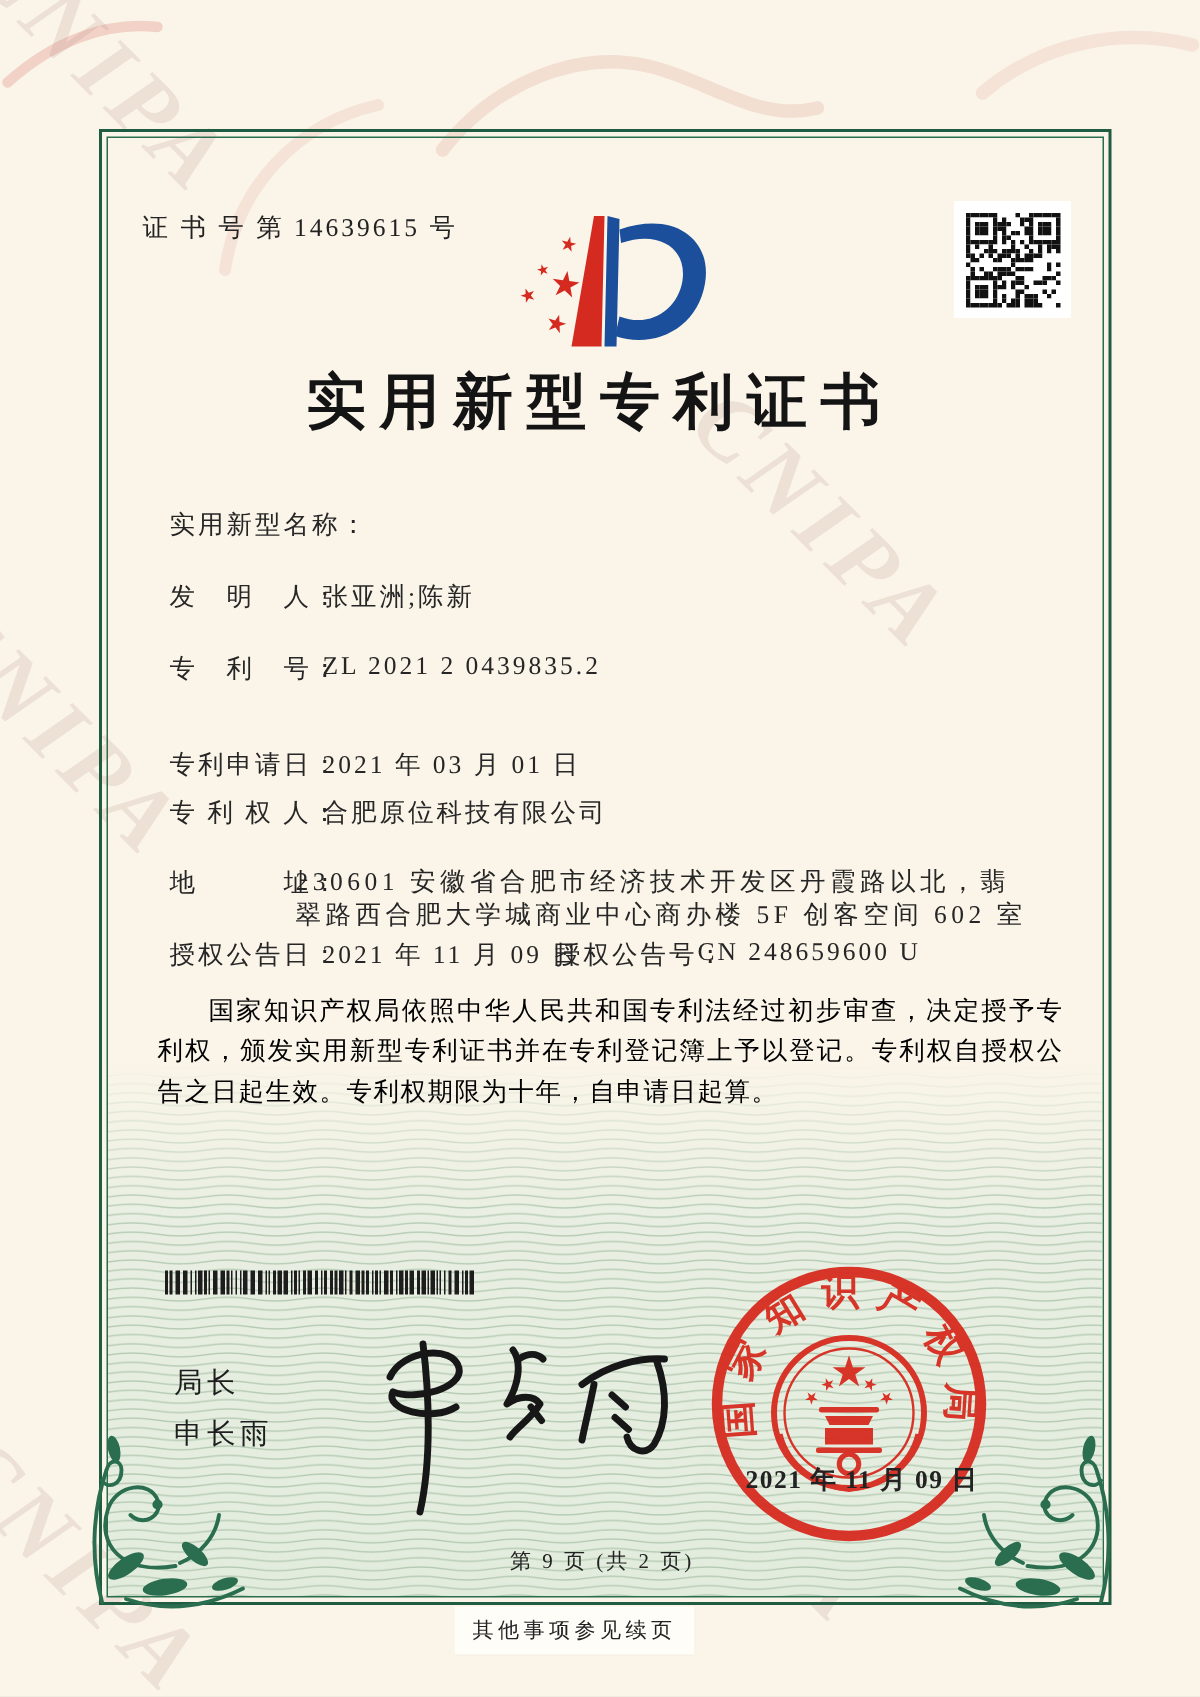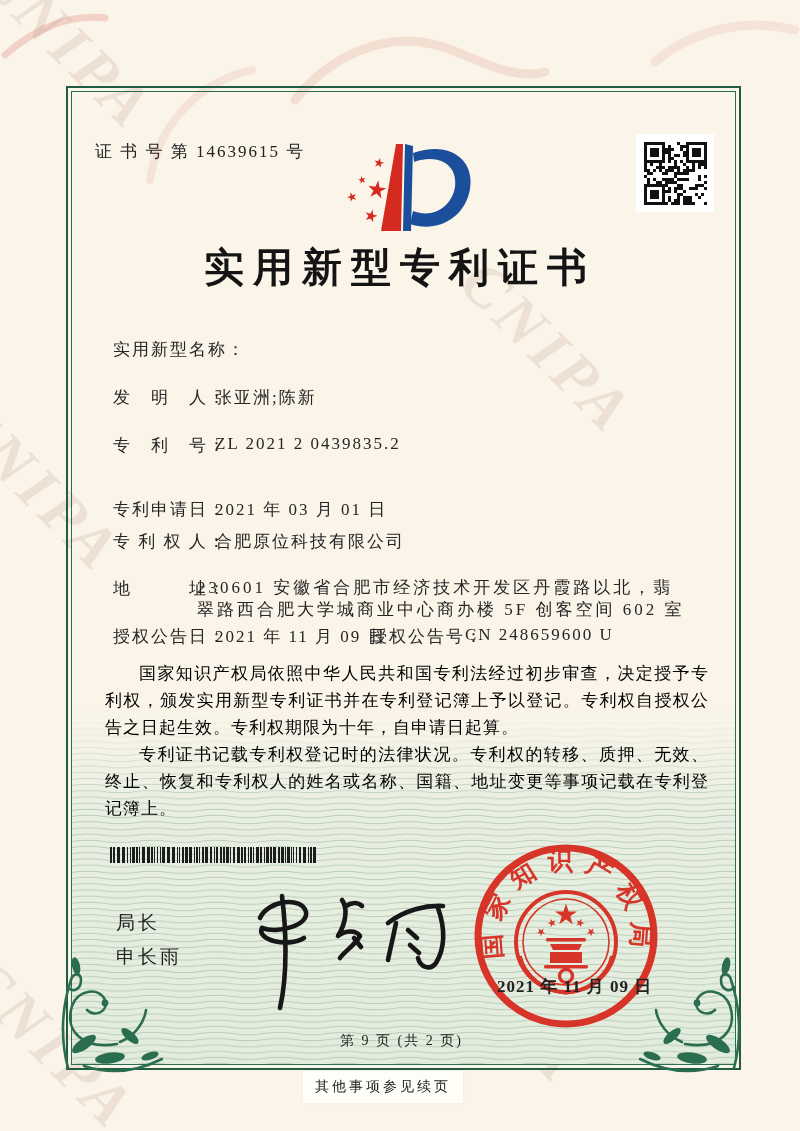--- a/index.html
+++ b/index.html
@@ -651,21 +651,20 @@
   </div>
   <div class="field-row" style="top:625px;">
     <span class="flabel">授权公告日：</span>
     <span class="fvalue">2021 年 11 月 09 日</span>
     <span class="flabel l2">授权公告号：</span>
     <span class="fvalue v2">CN 248659600 U</span>
   </div>
 
   <div class="paras">
     <p>国家知识产权局依照中华人民共和国专利法经过初步审查，决定授予专利权，颁发实用新型专利证书并在专利登记簿上予以登记。专利权自授权公告之日起生效。专利权期限为十年，自申请日起算。</p>
-    <p>专利证书记载专利权登记时的法律状况。专利权的转移、质押、无效、终止、恢复和专利权人的姓名或名称、国籍、地址变更等事项记载在专利登记簿上。</p>
   </div>
 
   <div class="barcode"><i style="width:2px;margin-right:1px"></i><i style="width:2px;margin-right:2px"></i><i style="width:3px;margin-right:2px"></i><i style="width:3px;margin-right:2px"></i><i style="width:1px;margin-right:2px"></i><i style="width:1px;margin-right:1px"></i><i style="width:3px;margin-right:1px"></i><i style="width:2px;margin-right:1px"></i><i style="width:1px;margin-right:2px"></i><i style="width:3px;margin-right:2px"></i><i style="width:3px;margin-right:1px"></i><i style="width:2px;margin-right:1px"></i><i style="width:1px;margin-right:2px"></i><i style="width:1px;margin-right:2px"></i><i style="width:1px;margin-right:1px"></i><i style="width:3px;margin-right:2px"></i><i style="width:3px;margin-right:2px"></i><i style="width:3px;margin-right:2px"></i><i style="width:1px;margin-right:1px"></i><i style="width:1px;margin-right:2px"></i><i style="width:2px;margin-right:1px"></i><i style="width:3px;margin-right:1px"></i><i style="width:3px;margin-right:2px"></i><i style="width:1px;margin-right:1px"></i><i style="width:2px;margin-right:1px"></i><i style="width:1px;margin-right:2px"></i><i style="width:2px;margin-right:1px"></i><i style="width:3px;margin-right:2px"></i><i style="width:2px;margin-right:2px"></i><i style="width:1px;margin-right:1px"></i><i style="width:2px;margin-right:2px"></i><i style="width:2px;margin-right:1px"></i><i style="width:2px;margin-right:1px"></i><i style="width:3px;margin-right:1px"></i><i style="width:1px;margin-right:2px"></i><i style="width:2px;margin-right:2px"></i><i style="width:3px;margin-right:1px"></i><i style="width:2px;margin-right:1px"></i><i style="width:2px;margin-right:2px"></i><i style="width:1px;margin-right:1px"></i><i style="width:2px;margin-right:1px"></i><i style="width:1px;margin-right:2px"></i><i style="width:3px;margin-right:1px"></i><i style="width:2px;margin-right:2px"></i><i style="width:1px;margin-right:1px"></i><i style="width:3px;margin-right:1px"></i><i style="width:2px;margin-right:1px"></i><i style="width:3px;margin-right:2px"></i><i style="width:2px;margin-right:1px"></i><i style="width:3px;margin-right:1px"></i><i style="width:1px;margin-right:1px"></i><i style="width:3px;margin-right:1px"></i><i style="width:1px;margin-right:1px"></i><i style="width:1px;margin-right:2px"></i><i style="width:1px;margin-right:2px"></i><i style="width:2px;margin-right:2px"></i><i style="width:3px;margin-right:2px"></i><i style="width:1px;margin-right:1px"></i><i style="width:2px;margin-right:1px"></i><i style="width:3px;margin-right:2px"></i></div>
 
   <div class="signer">
     <div>局长</div>
     <div>申长雨</div>
   </div>
 
   <svg class="signature" width="230" height="140" viewBox="0 0 230 140">

